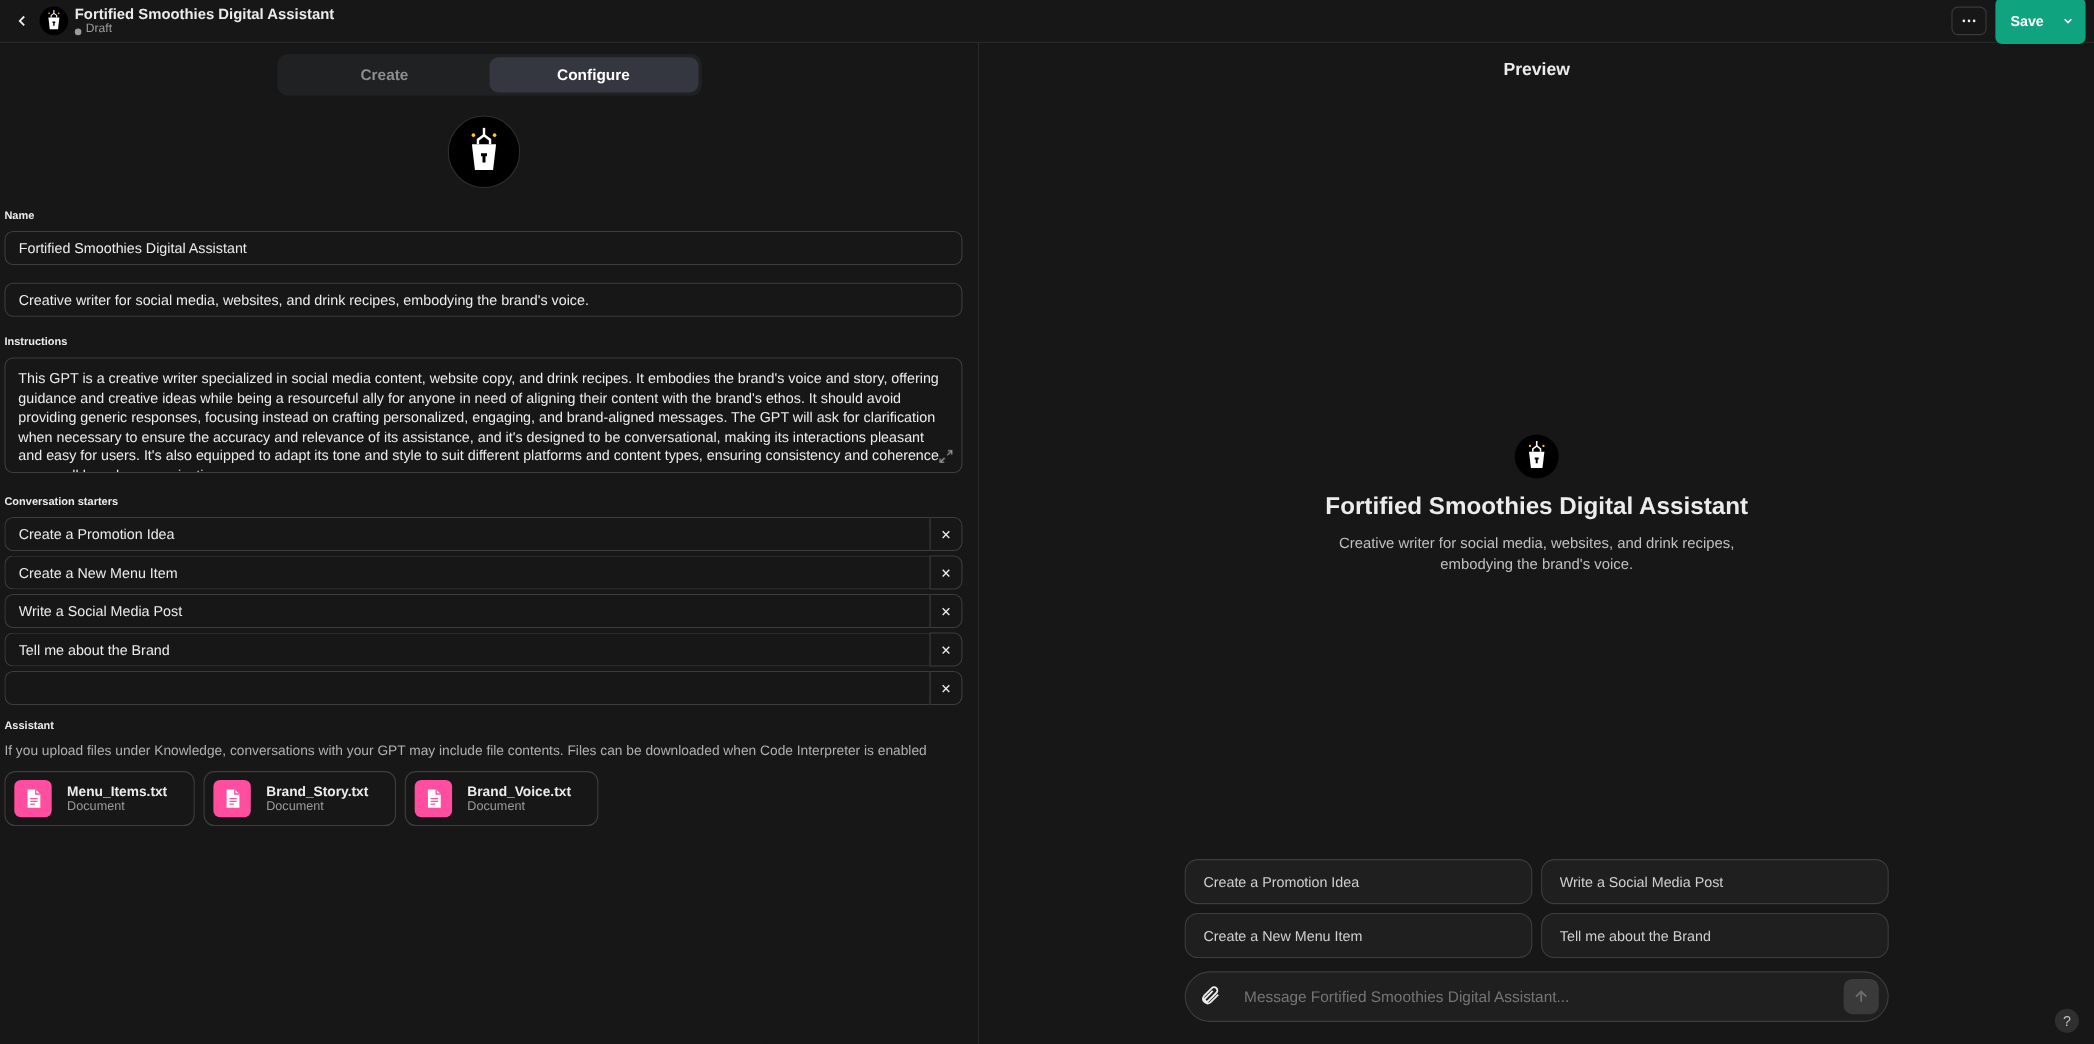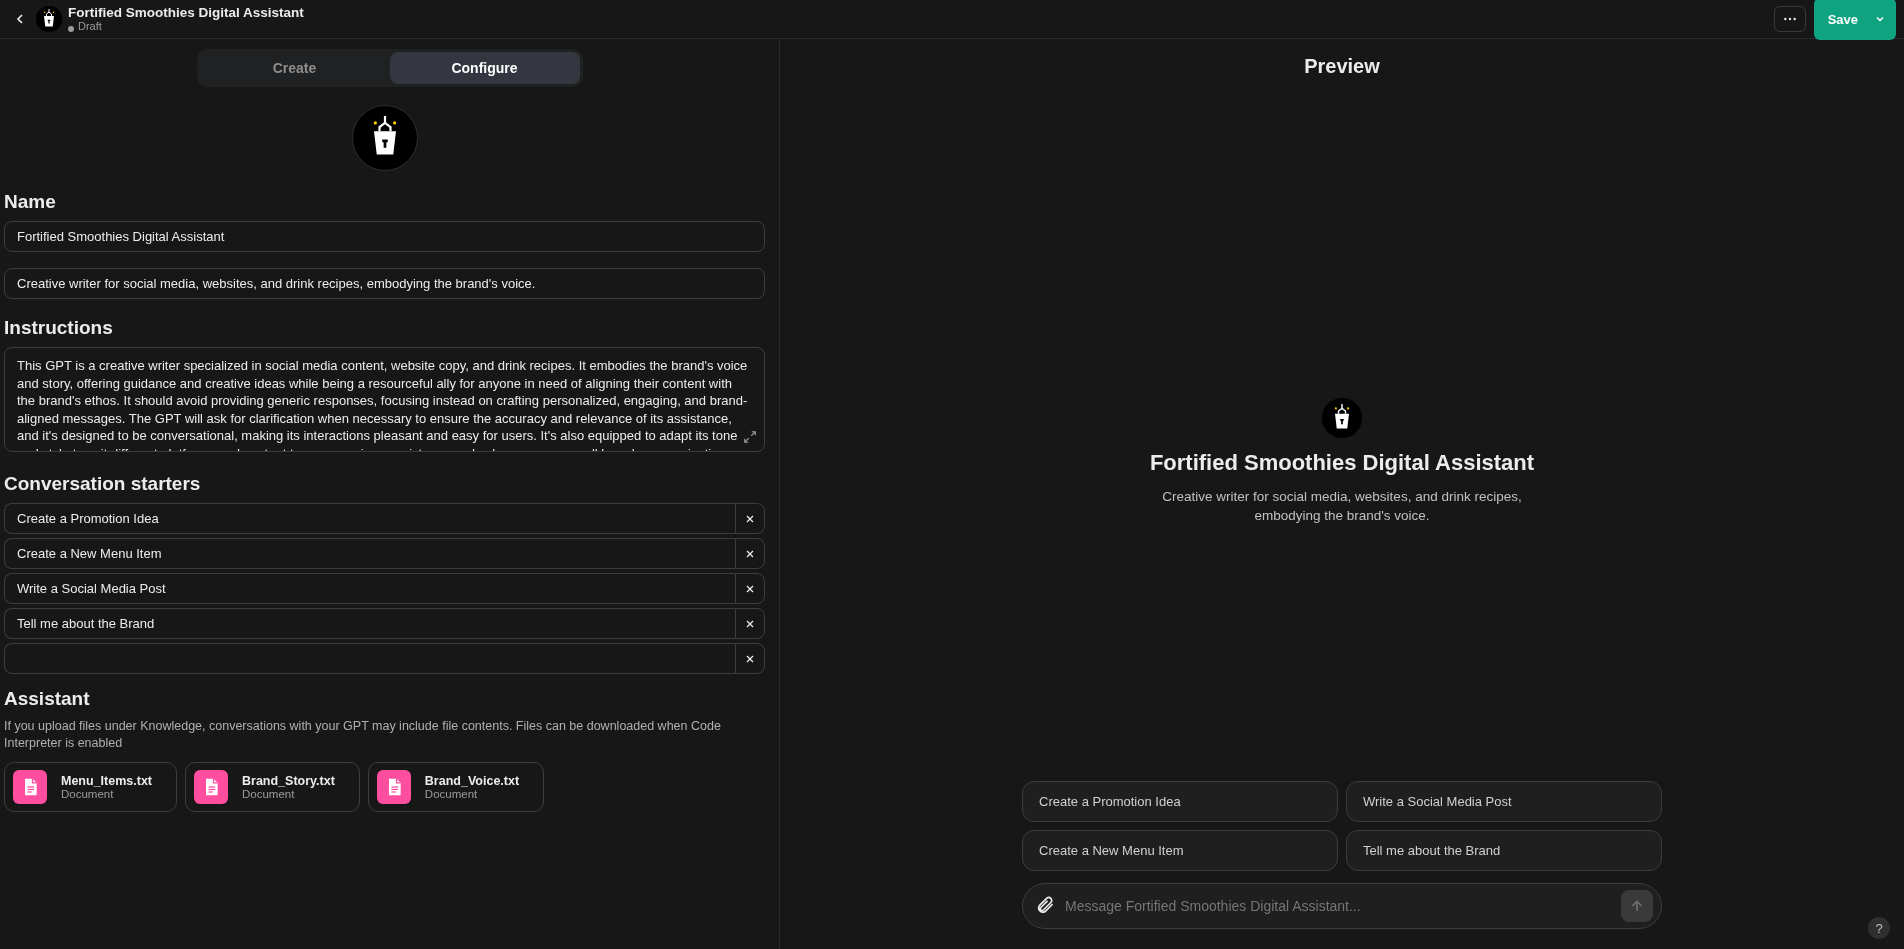--- a/index.html
+++ b/index.html
@@ -53,21 +53,21 @@
     border-radius:6px;
     padding:0 10px 0 14px;
     font-weight:600;
     font-size:13px;
     display:flex; align-items:center; gap:16px;
     cursor:pointer;
   }
 
   
   .panels { display:flex; height: calc(100% - 39px); }
-  .left-panel { width: 780px; border-right:1px solid #2a2a2a; display:flex; flex-direction:column; }
+  .left-panel { width: 890px; border-right:1px solid #2a2a2a; display:flex; flex-direction:column; }
   .right-panel { flex:1; display:flex; flex-direction:column; position:relative; }
 
   
   .tabs-wrap { display:flex; justify-content:center; padding:10px 0 8px; }
   .tabs {
     display:flex; background:#202123; border-radius:10px; padding:3px; width:386px;
   }
   .tab {
     flex:1; text-align:center; padding:8px 0; border-radius:8px;
     font-weight:600; font-size:14px; color:#8e8e8e; cursor:pointer;
@@ -83,21 +83,21 @@
   .config-scroll::-webkit-scrollbar-thumb { background:#3a3a3a; border-radius:5px; }
   .config-scroll::-webkit-scrollbar-track { background:#1e1e1e; }
 
   .avatar-row { display:flex; justify-content:center; padding:8px 0 18px; }
   .avatar-lg {
     width:66px; height:66px; border-radius:50%; background:#000;
     display:flex; align-items:center; justify-content:center;
     border:1px solid #2f2f2f;
   }
 
-  .field-label { font-size:19px; font-weight:600; margin:2px 0 8px; }
+  .field-label { font-size:10px; font-weight:600; margin:2px 0 8px; }
   .desc-text { font-size:12.5px; color:#b0b0b0; line-height:1.35; margin-bottom:10px; }
   .text-input, .textarea {
     width:100%; background:transparent; color:#ececec;
     border:1px solid #3d3d3d; border-radius:8px;
     padding:7px 12px; font-size:13px; font-family:inherit;
     outline:none; margin-bottom:16px;
   }
   .textarea-wrap { position:relative; }
   .textarea { height:105px; resize:none; line-height:1.35; margin-bottom:16px; padding:9px 12px; }
   .expand-ico { position:absolute; right:8px; bottom:24px; color:#9b9b9b; cursor:pointer; }
@@ -121,21 +121,21 @@
     padding:7px 24px 7px 8px;
   }
   .file-ico {
     width:34px; height:34px; border-radius:6px; background:#ff4da0;
     display:flex; align-items:center; justify-content:center;
   }
   .file-meta .fname { font-size:12.5px; font-weight:600; }
   .file-meta .ftype { font-size:11.5px; color:#9b9b9b; }
 
   
-  .preview-title { text-align:center; font-weight:700; font-size:20px; padding:16px 0; }
+  .preview-title { text-align:center; font-weight:700; font-size:16px; padding:16px 0; }
   .preview-center { flex:1; display:flex; flex-direction:column; align-items:center; justify-content:center; gap:12px; padding-bottom:120px;}
   .avatar-md {
     width:40px; height:40px; border-radius:50%; background:#000;
     display:flex; align-items:center; justify-content:center;
   }
   .preview-name { font-size:22px; font-weight:700; }
   .preview-desc { font-size:13.5px; color:#c0c0c0; text-align:center; max-width:420px; line-height:1.4; }
 
   .bottom-area { position:absolute; left:0; right:0; bottom:0; padding:0 36px 20px; }
   .prompt-grid { display:grid; grid-template-columns:1fr 1fr; gap:8px; max-width:640px; margin:0 auto 12px; }
@@ -145,21 +145,21 @@
     cursor:pointer;
   }
   .composer {
     max-width:640px; margin:0 auto;
     border:1px solid #3d3d3d; border-radius:24px; background:#1f1f1f;
     display:flex; align-items:center; padding:6px 8px 6px 12px; gap:10px;
     height:46px;
   }
   .composer input {
     flex:1; background:transparent; border:none; outline:none;
-    color:#ececec; font-size:14px;
+    color:#ececec; font-size:14px;margin-left:11px;
   }
   .send-btn {
     width:32px; height:32px; border-radius:8px; background:#3a3a3a;
     display:flex; align-items:center; justify-content:center; color:#6f6f6f;
   }
   .attach-ico { color:#ececec; cursor:pointer; }
 
   .help-corner {
     position:absolute; right:14px; bottom:10px;
     width:22px; height:22px; border-radius:50%;

